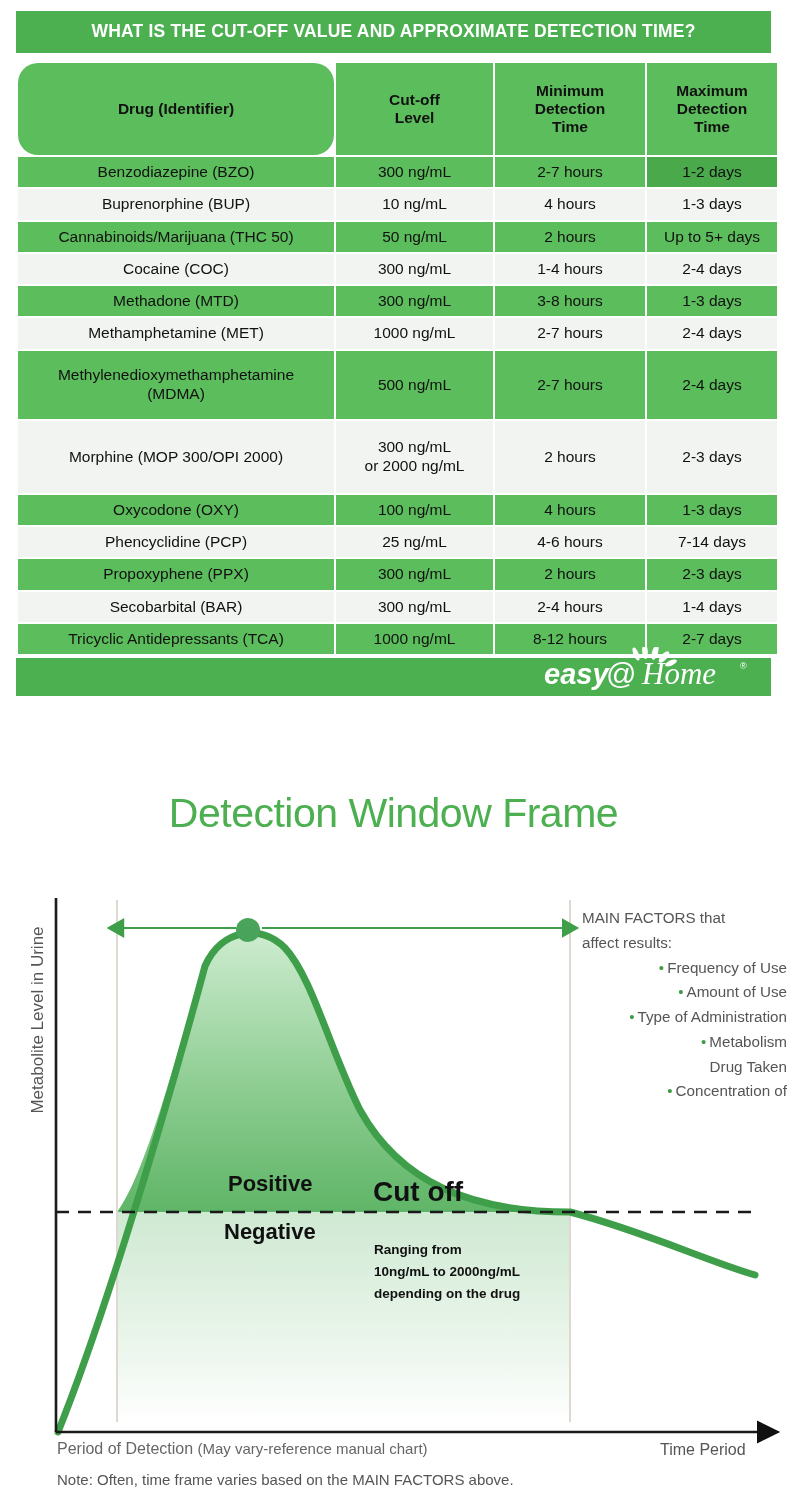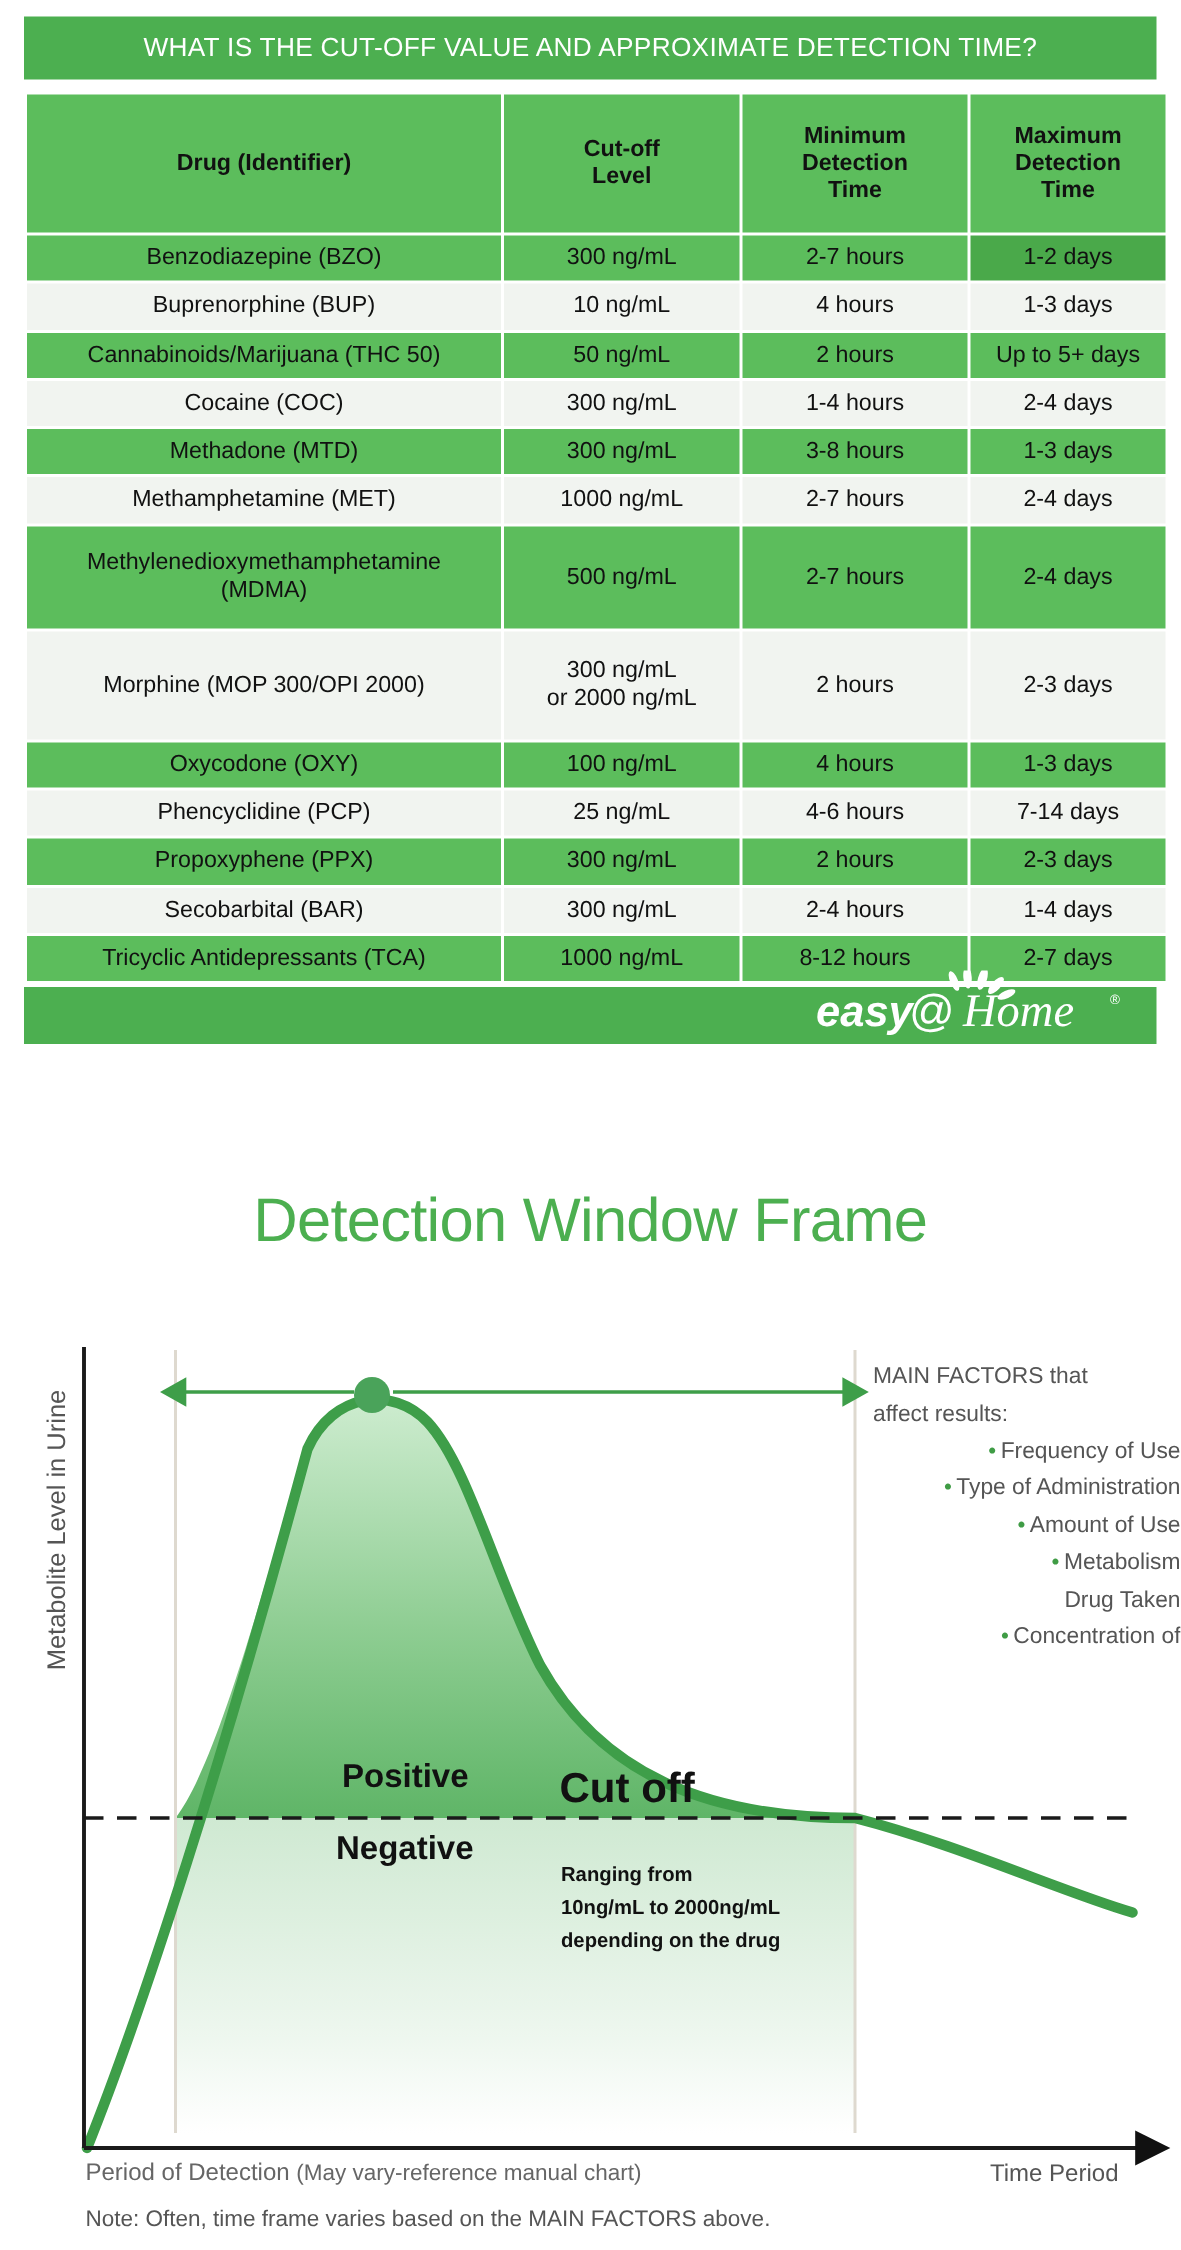--- a/index.html
+++ b/index.html
@@ -10,21 +10,21 @@
     overflow: hidden;
   }
   .page { position: relative; width: 787px; height: 1500px; background: #fff; }
 
   
   .table-wrap { position: absolute; left: 16px; top: 11px; width: 755px; }
 
   .banner {
     background: #4CAF50;
     color: #ffffff;
-    font-weight: normal;
+    font-weight: bold;
     font-size: 17.5px;
     letter-spacing: .2px;
     text-align: center;
     padding: 10px 4px 11px 4px;
     white-space: nowrap;
   }
 
   table.cut-table {
     width: 755px;
     border-collapse: separate;
@@ -40,21 +40,21 @@
     font-size: 15.5px;
     line-height: 1.18;
   }
   th.h {
     background: #5CBD5C;
     font-weight: bold;
     font-size: 21px;
     line-height: 1.1;
     height: 92px;
   }
-  th.h-drug { font-size: 21.5px; }
+  th.h-drug { font-size: 21.5px; border-radius: 20px; }
   td.name { text-align: left; padding-left: 13px; font-size: 15.5px; }
   tr.alt td { background: #5CBD5C; }
   tr.plain td { background: #f1f4f0; }
   td.dark { background: #4aa94a !important; }
 
   col.c1 { width: 316px; }
   col.c2 { width: 157px; }
   col.c3 { width: 150px; }
   col.c4 { width: 130px; }
 
@@ -338,22 +338,22 @@
   <div class="cutoff-sub">
     <div>Ranging from</div>
     <div>10ng/mL to 2000ng/mL</div>
     <div>depending on the drug</div>
   </div>
 
   <div class="factors">
     <div>MAIN FACTORS that</div>
     <div>affect results:</div>
     <div class="li"><span class="bullet">•</span><span>Frequency of Use</span></div>
+    <div class="li"><span class="bullet">•</span><span>Amount of Use</span></div>
     <div class="li"><span class="bullet">•</span><span>Type of Administration</span></div>
-    <div class="li"><span class="bullet">•</span><span>Amount of Use</span></div>
     <div class="li"><span class="bullet">•</span><span>Metabolism</span></div>
     <div class="li">Drug Taken</div>
     <div class="li"><span class="bullet">•</span><span>Concentration of</span></div>
   </div>
 
   <div class="axis-caption">
     <span class="big">Period of Detection</span>
     <span class="small">(May vary-reference manual chart)</span>
   </div>
   <div class="axis-note">Note: Often, time frame varies based on the MAIN FACTORS above.</div>

